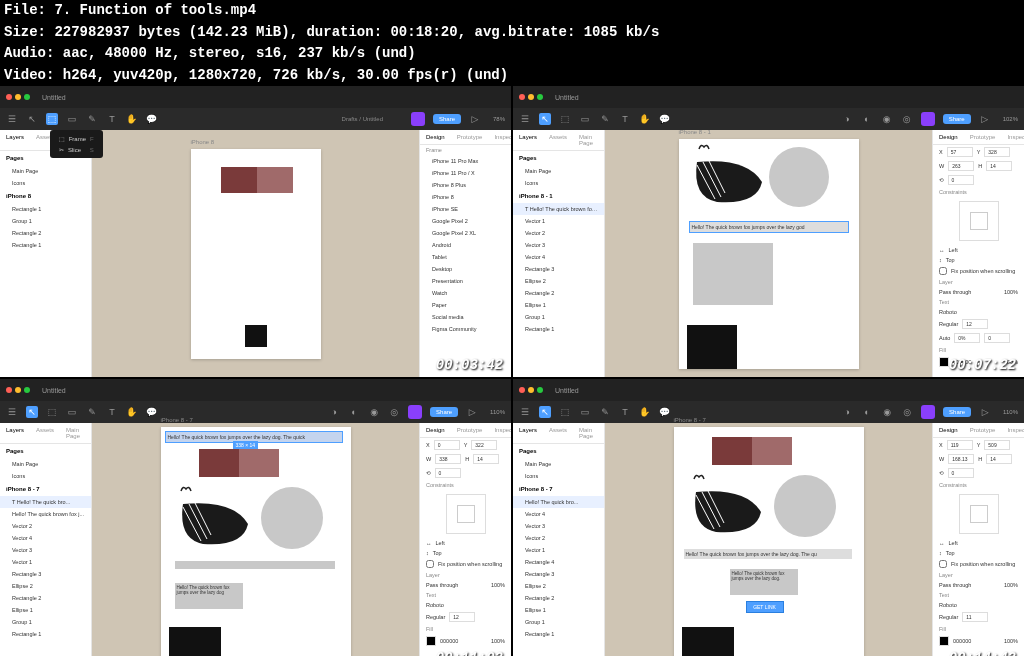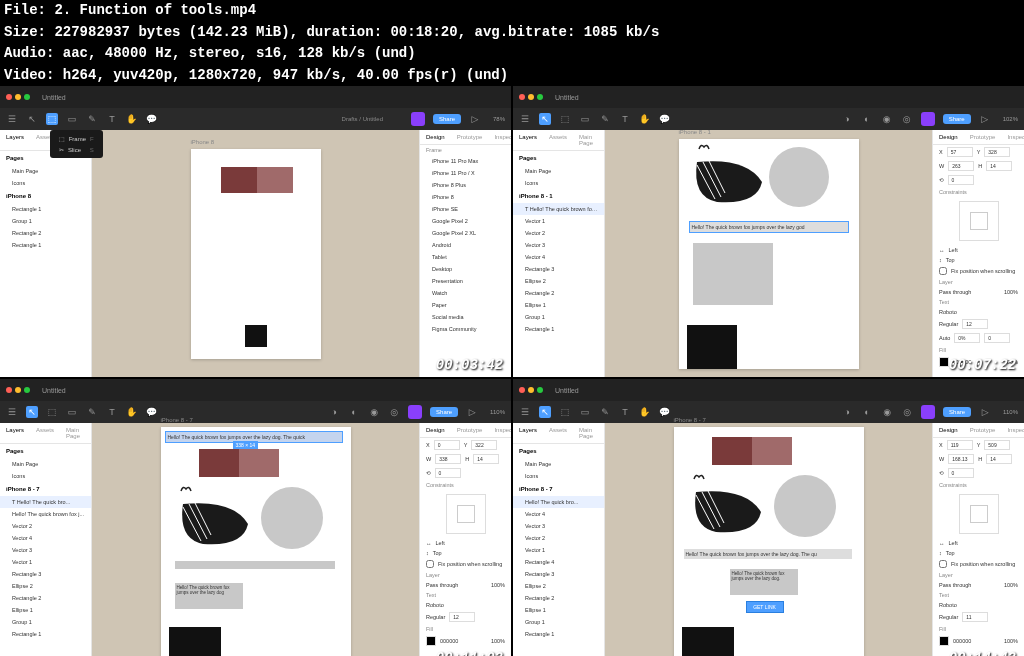--- a/index.html
+++ b/index.html
@@ -40,24 +40,24 @@
 .dd-item { display:flex; align-items:center; gap:4px; padding:2px 6px; color:#ccc; font-size:6px; }
 .rect-elem { position:absolute; }
 .text-line { position:absolute; font-size:5px; background:#ddd; padding:2px; color:#333; }
 .constraints-box { width:40px; height:40px; border:1px solid #ddd; margin:4px auto; position:relative; }
 .constraints-box::before { content:""; position:absolute; inset:10px; border:1px solid #ccc; }
 .swatch { width:10px; height:10px; display:inline-block; border:1px solid #ddd; }
 </style>
 </head>
 <body>
 
-<div class="meta">File: 2. Function of tools.mp4</div>
+<div class="meta">File: 7. Function of tools.mp4</div>
 <div class="meta">Size: 227982937 bytes (142.23 MiB), duration: 00:18:20, avg.bitrate: 1085 kb/s</div>
-<div class="meta">Audio: aac, 48000 Hz, stereo, s16, 128 kb/s (und)</div>
-<div class="meta">Video: h264, yuv420p, 1280x720, 947 kb/s, 40.00 fps(r) (und)</div>
+<div class="meta">Audio: aac, 48000 Hz, stereo, s16, 237 kb/s (und)</div>
+<div class="meta">Video: h264, yuv420p, 1280x720, 726 kb/s, 30.00 fps(r) (und)</div>
 
 <div class="grid">
 
 <div class="thumb">
   <div class="topbar">
     <div class="dots">
           <div class="dot d1"></div>
           <div class="dot d2"></div>
           <div class="dot d3"></div>
         </div>

